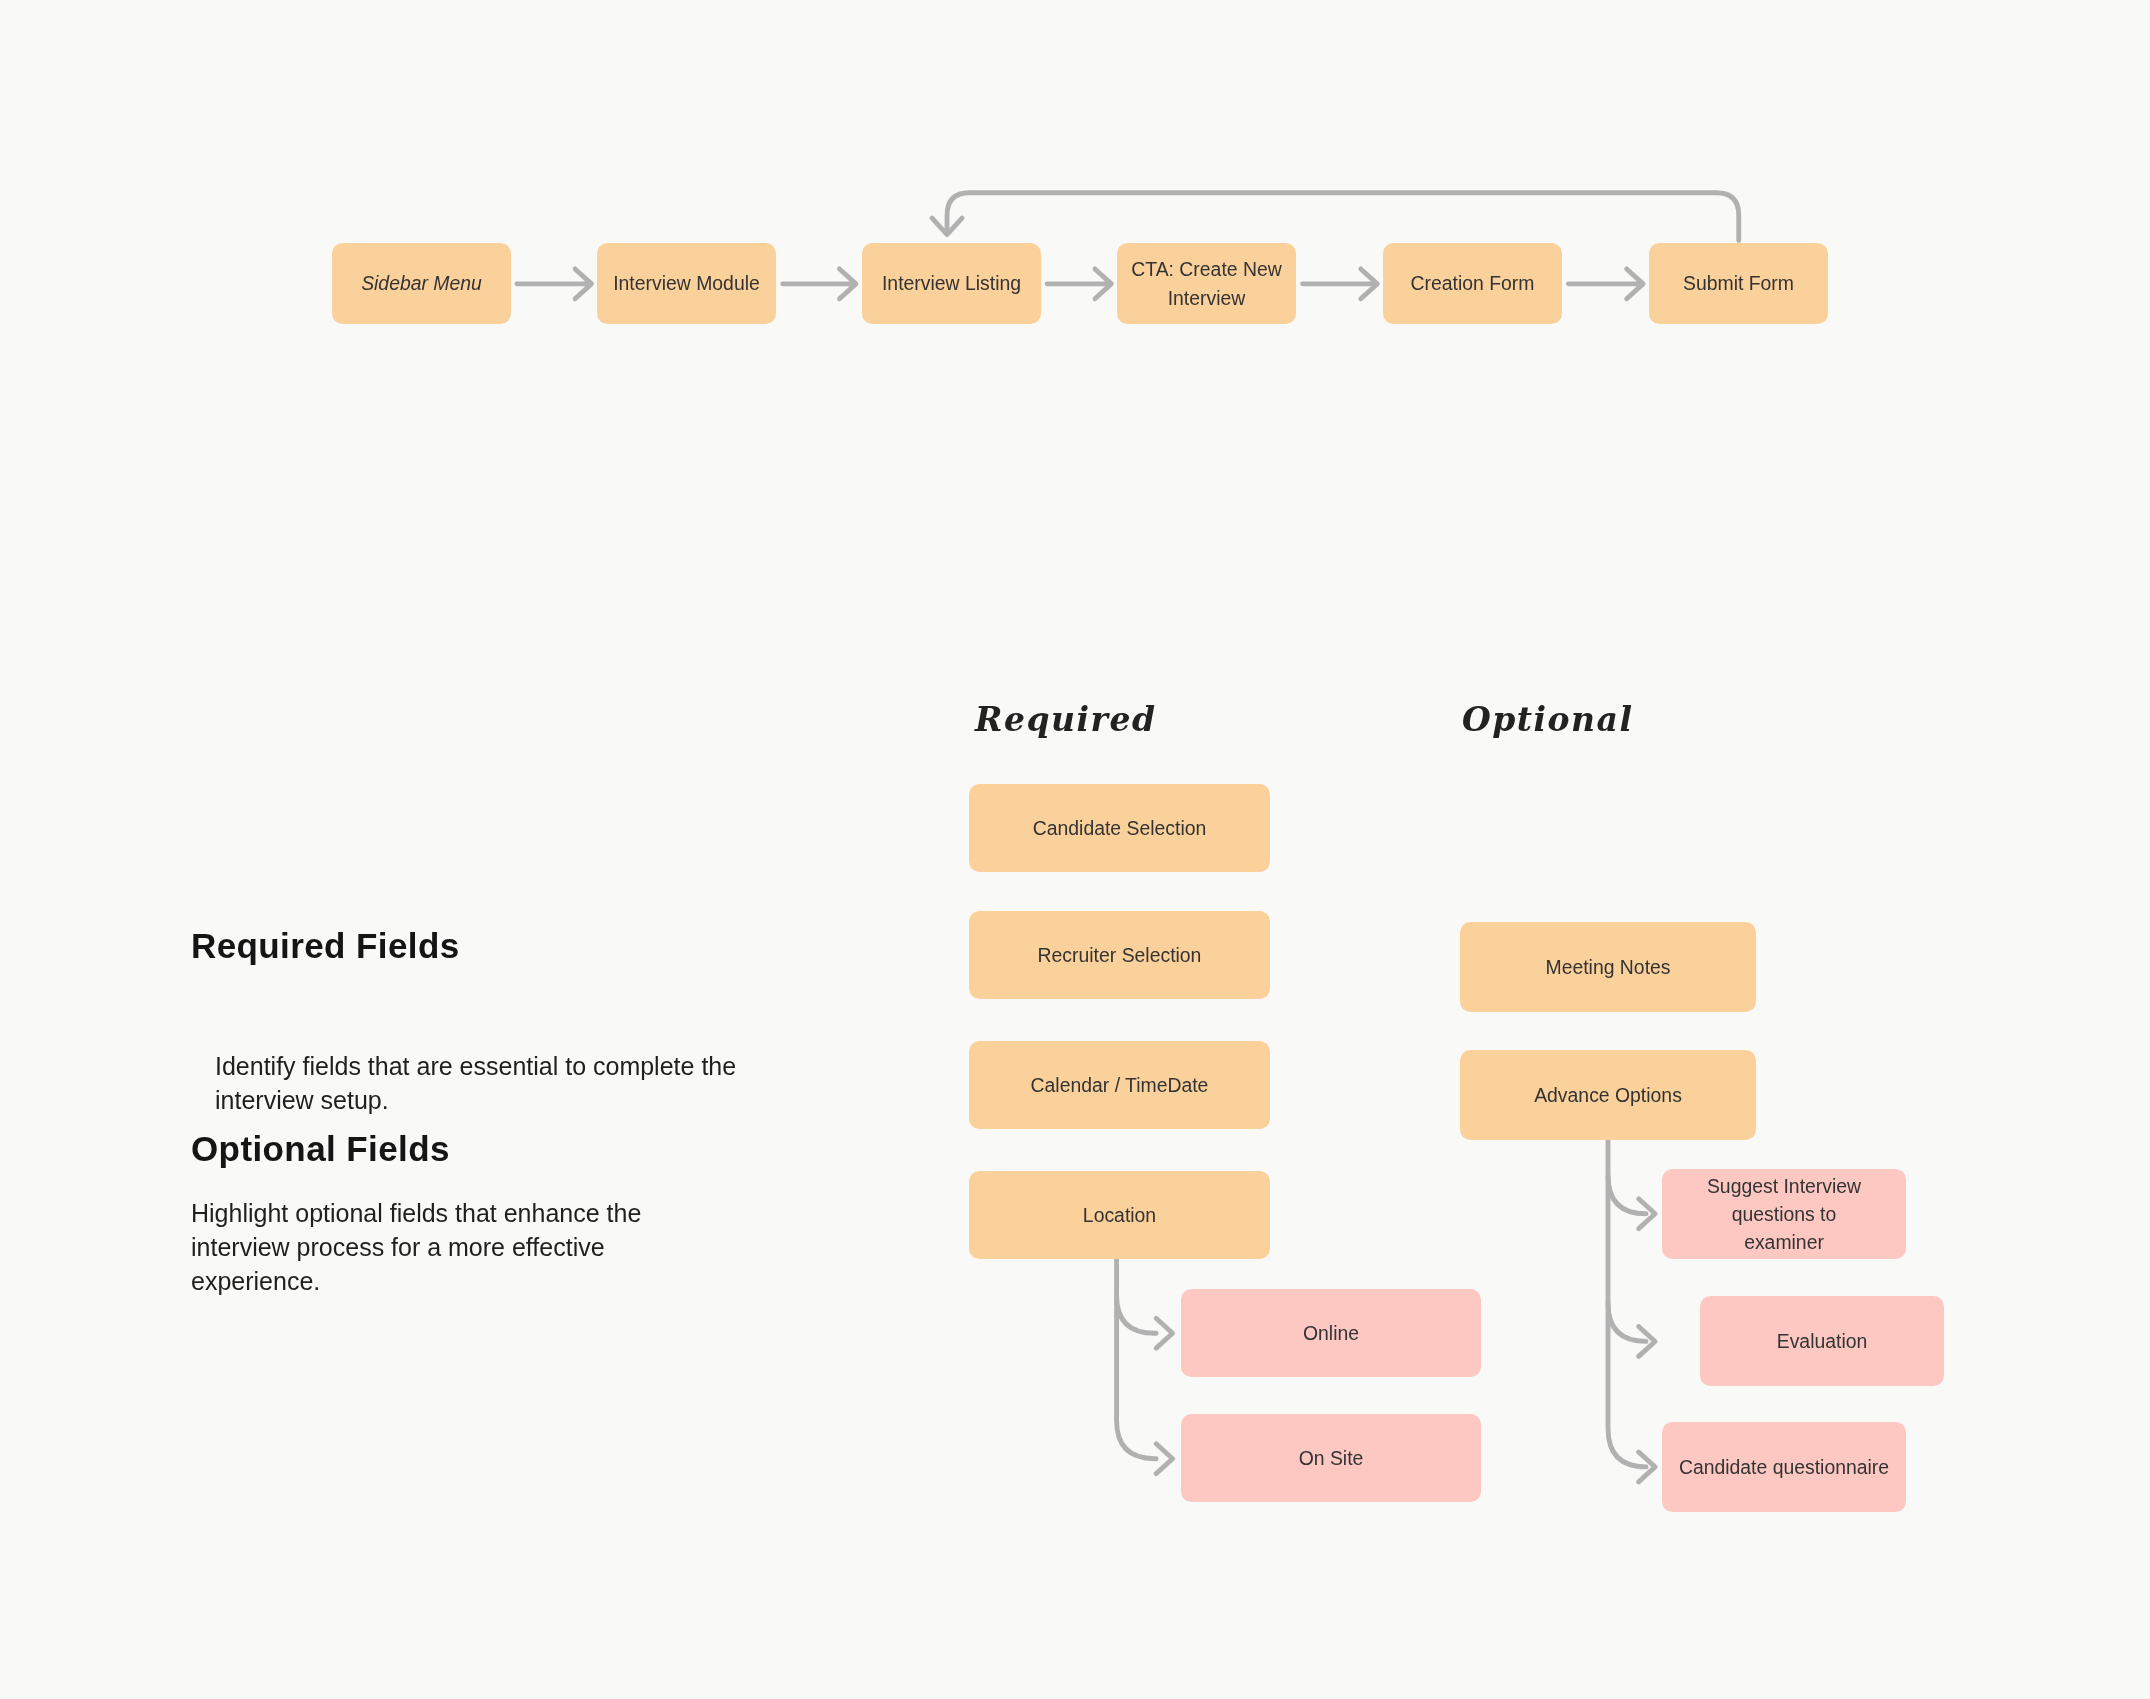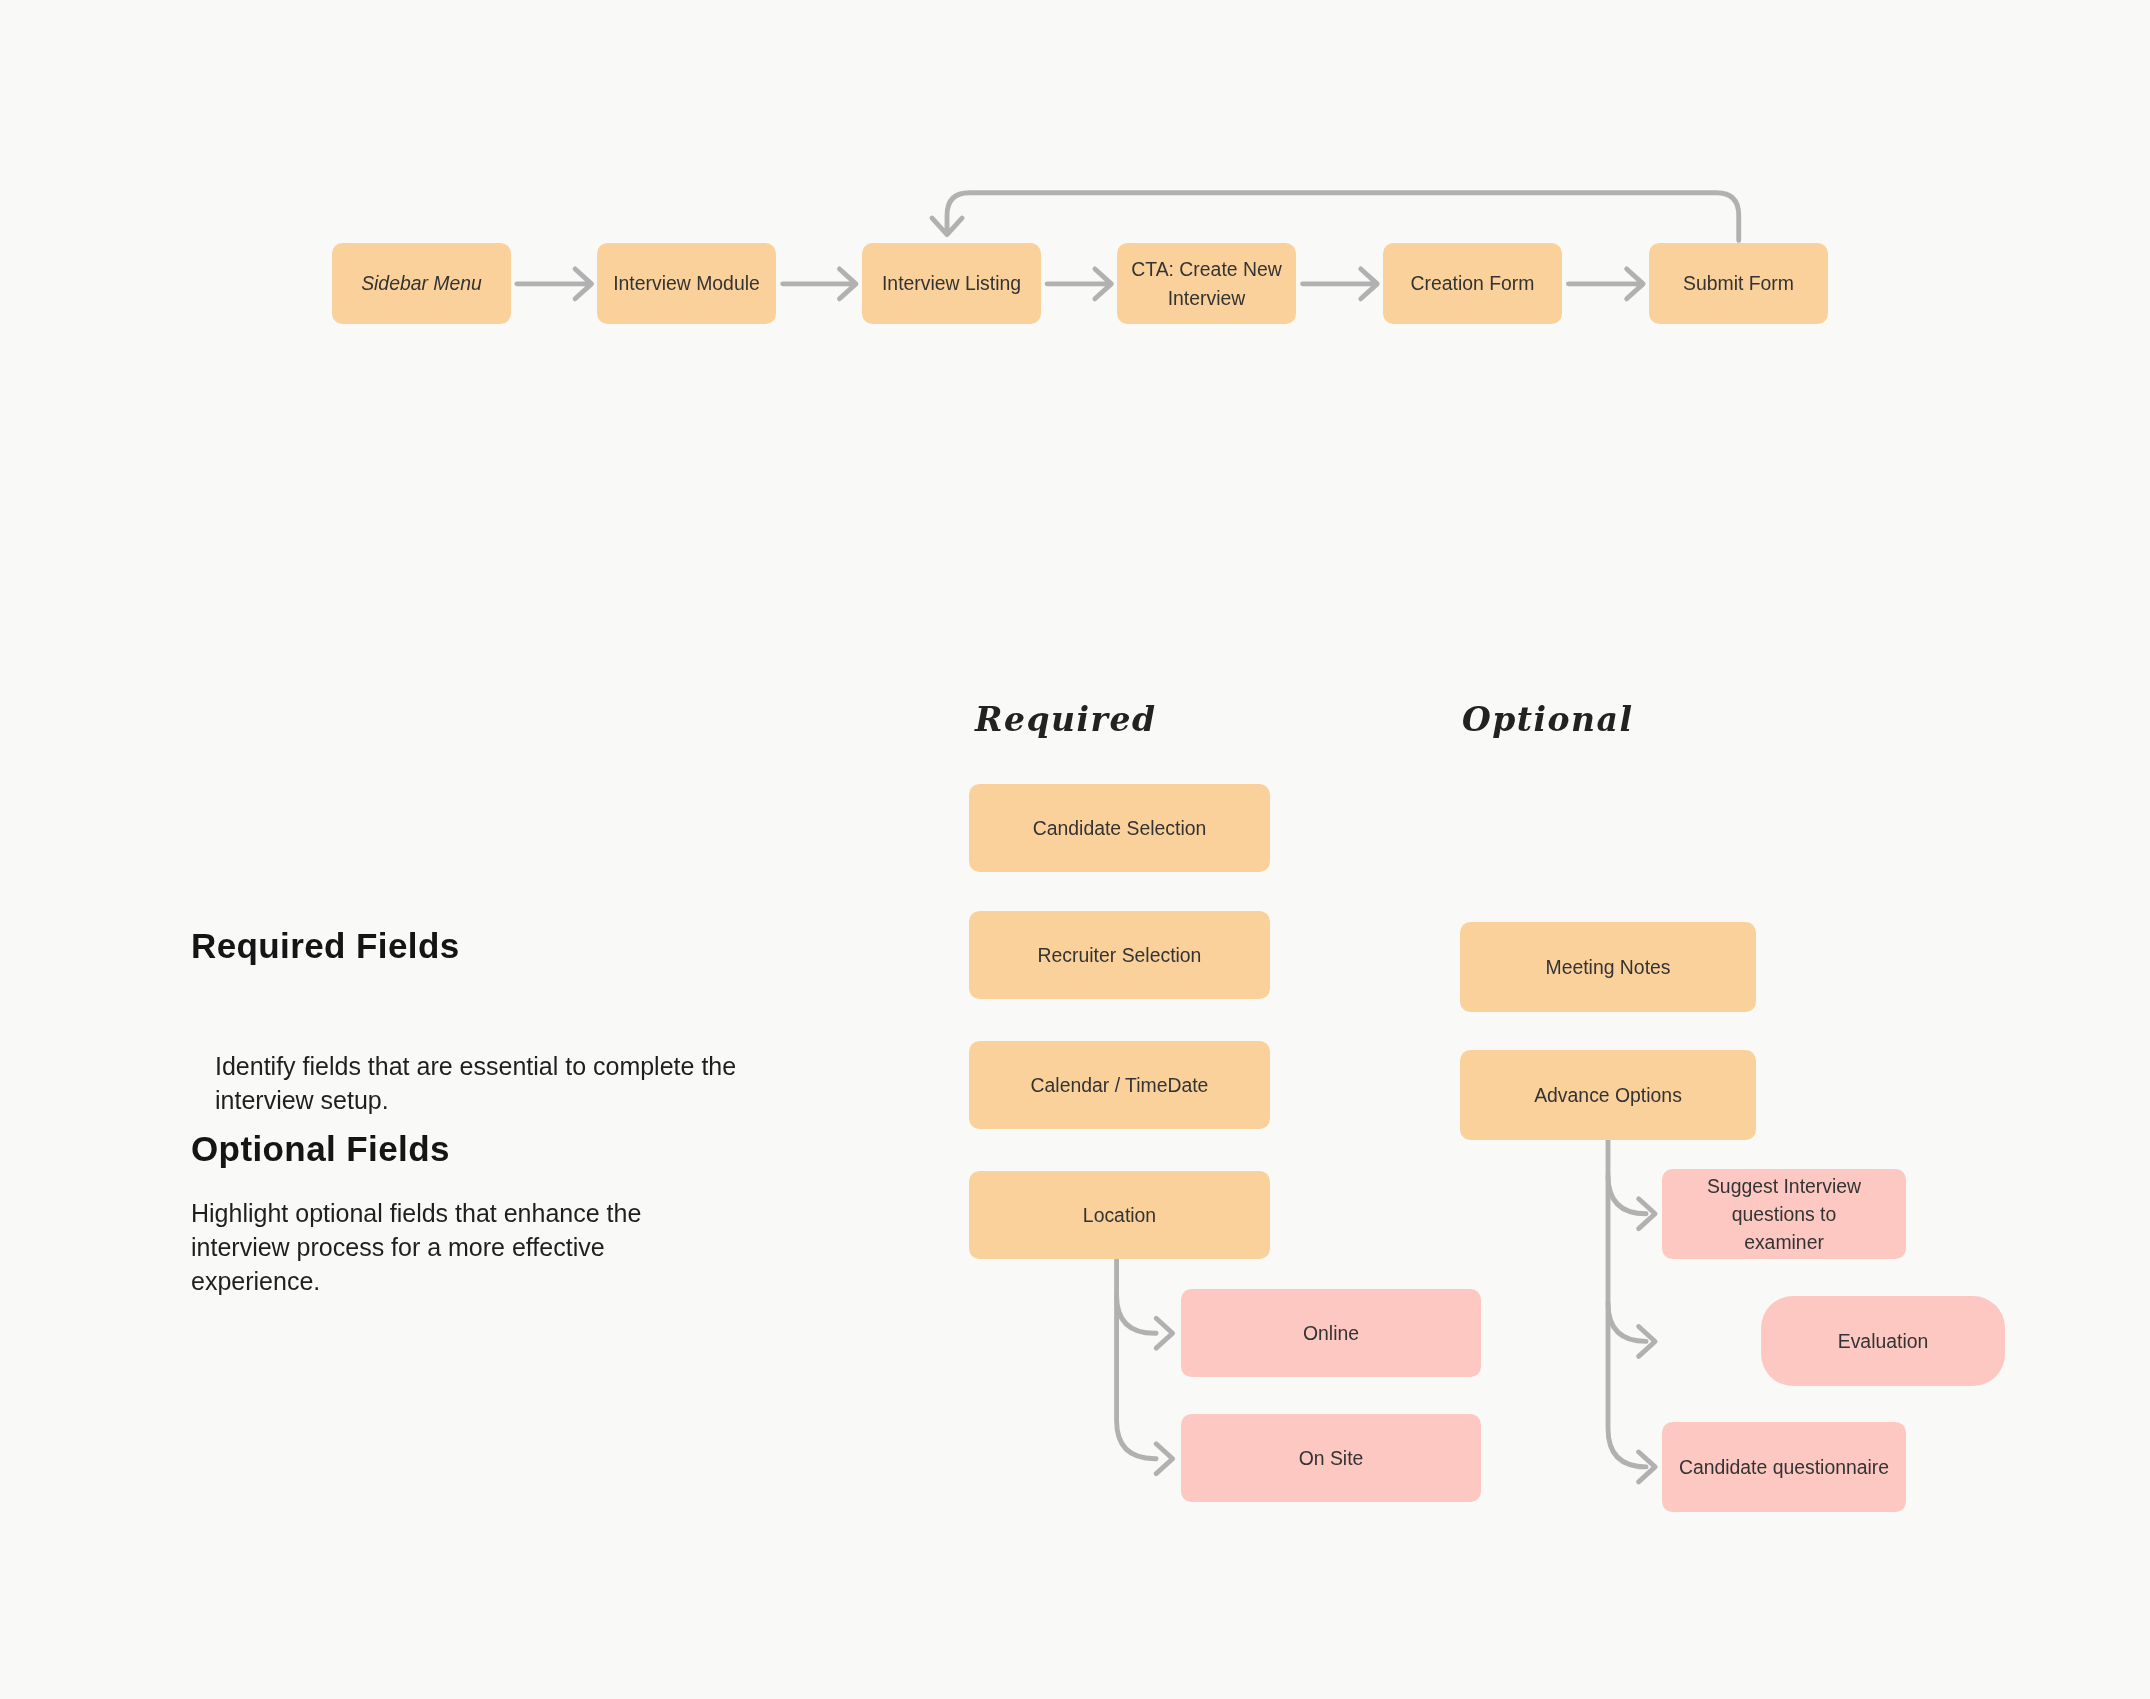--- a/index.html
+++ b/index.html
@@ -120,17 +120,17 @@
   <div class="node orange colbox" style="left:969px;top:1171px;">Location</div>
 
   <div class="node pink pinkbox" style="left:1181px;top:1289px;">Online</div>
   <div class="node pink pinkbox" style="left:1181px;top:1414px;">On Site</div>
 
   <div class="node orange optbox" style="left:1460px;top:1050px;">Advance Options</div>
   <div class="node orange optbox" style="left:1460px;top:922px;">Meeting Notes</div>
 
   <div class="node pink pinkbox2" style="left:1662px;top:1169px;">Suggest Interview questions to
 examiner</div>
-  <div class="node pink pinkbox2" style="left:1761px;top:1296px;border-radius:32px;">Evaluation</div>
+  <div class="node pink pinkbox2" style="left:1700px;top:1296px;">Evaluation</div>
   <div class="node pink pinkbox2" style="left:1662px;top:1422px;">Candidate questionnaire</div>
 
 </div>
 
 
 </body></html>

